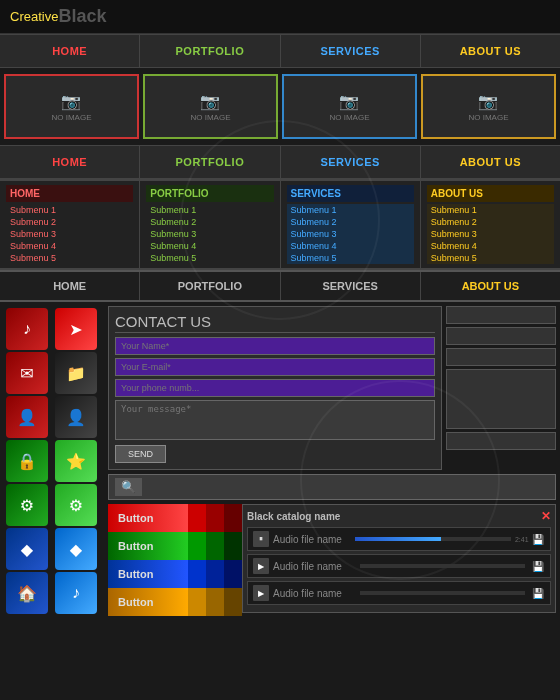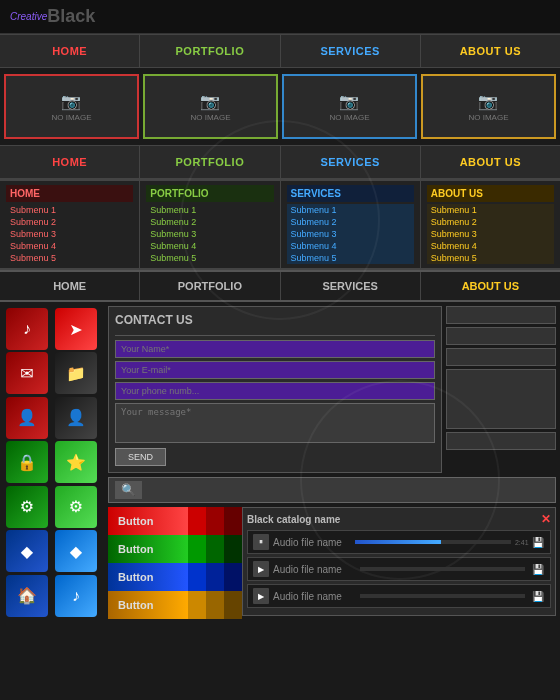--- a/index.html
+++ b/index.html
@@ -19,23 +19,22 @@
       padding: 6px 10px;
       display: flex;
       align-items: center;
       border-bottom: 1px solid #333;
     }
     .title-bar .title-text {
       color: #fff;
       font-size: 13px;
     }
     .title-bar .title-accent {
-      color: #8b5cf6;
-      font-size: 10px;
-      font-style: italic;
+      color: #fde047;
+      font-size: 13px;
     }
     .title-bar .title-black {
       color: #555;
       font-weight: bold;
       font-size: 18px;
     }
 
     
     .nav-row {
       display: flex;
@@ -198,24 +197,24 @@
     }
 
     .contact-form {
       flex: 1;
       background: #2a2a2a;
       border: 1px solid #555;
       padding: 6px;
     }
     .contact-title {
       color: #bbb;
-      font-size: 12px;
-      font-weight: bold;
+      font-size: 15px;
+      font-weight: normal;
       margin-bottom: 4px;
-      padding-bottom: 8px;
+      padding-bottom: 2px;
       border-bottom: 1px solid #555;
     }
     .form-input {
       width: 100%;
       background: #4c1d95;
       border: 1px solid #666;
       color: #aaa;
       font-size: 9px;
       padding: 3px 5px;
       margin-bottom: 3px;

